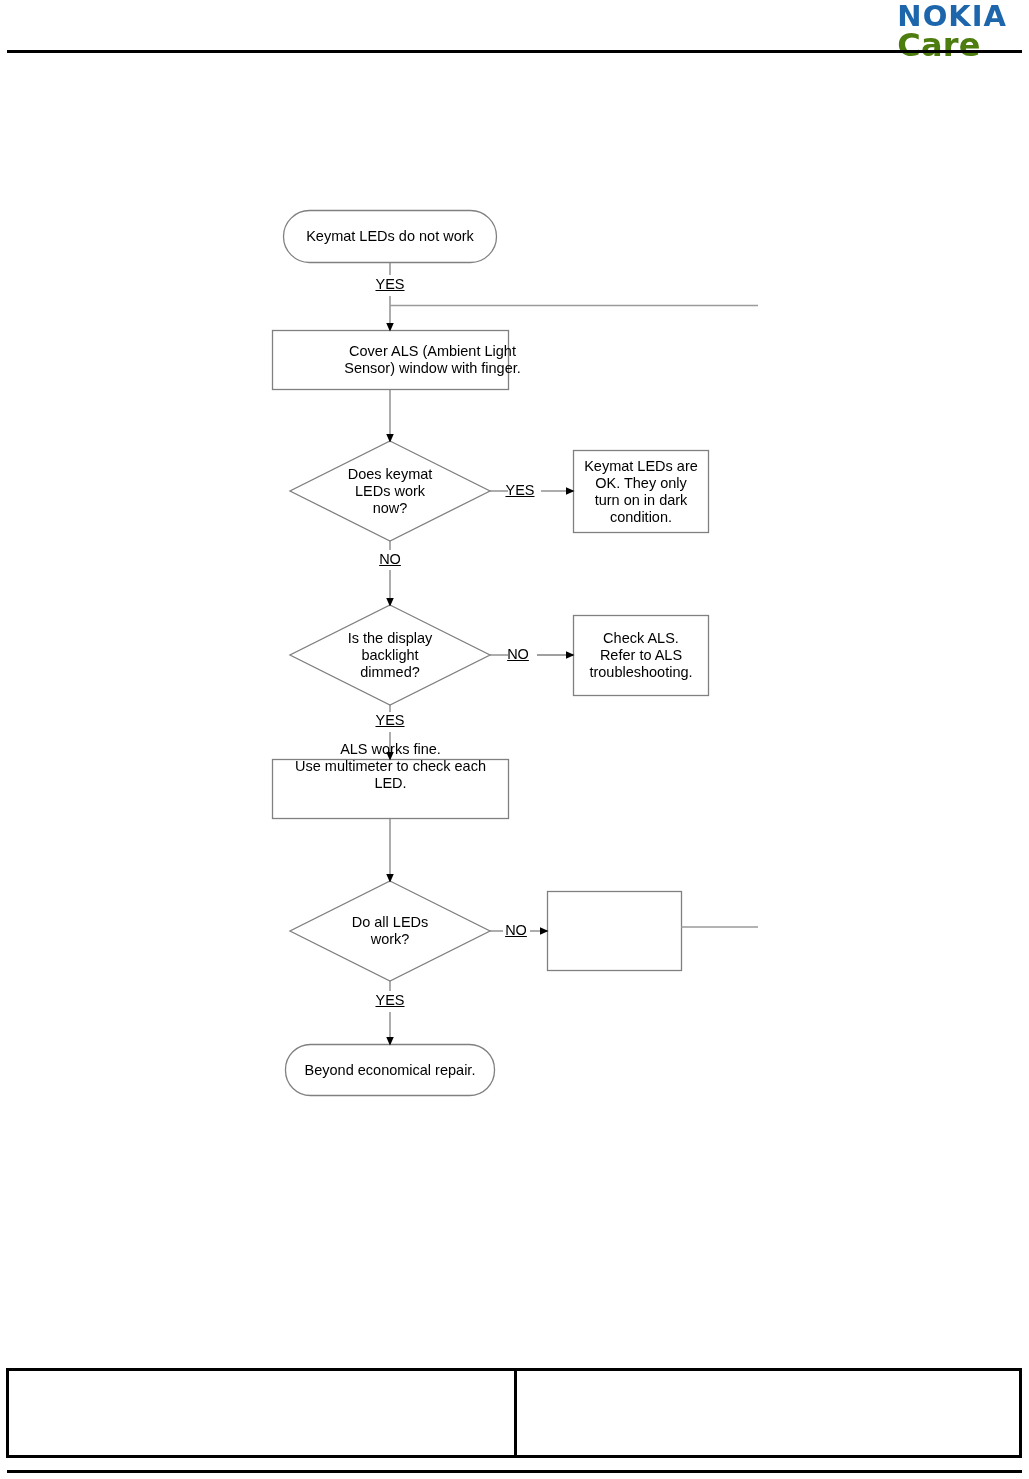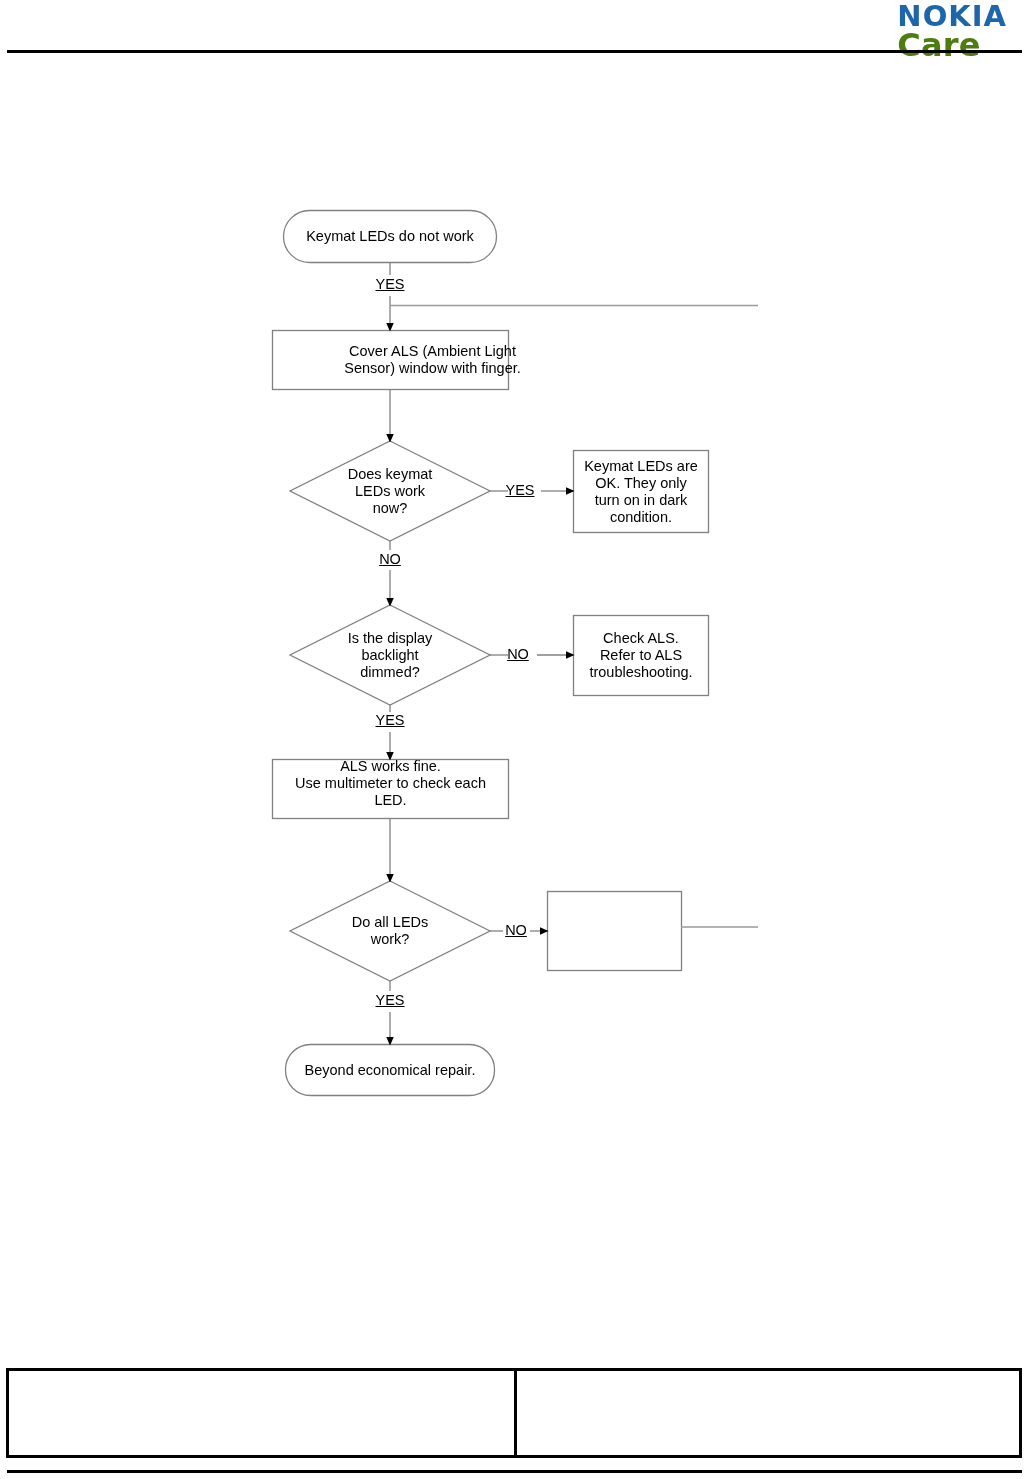--- a/index.html
+++ b/index.html
@@ -216,21 +216,21 @@
 condition.</div>
 
   <div class="node-text" style="left:573px; top:615px; width:136px; height:81px;">Check ALS.
 Refer to ALS
 troubleshooting.</div>
 
   <div class="node-text" style="left:310px; top:625px; width:160px; height:60px;">Is the display
 backlight
 dimmed?</div>
 
-  <div class="node-text" style="left:272px; top:759px; width:237px; height:48px;text-align:center;">ALS works fine.
+  <div class="node-text" style="left:272px; top:742px; width:237px; height:48px;text-align:center;">ALS works fine.
 Use multimeter to check each
 LED.</div>
 
   <div class="node-text" style="left:310px; top:909px; width:160px; height:44px;">Do all LEDs
 work?</div>
 
 
   <div class="node-text" style="left:285px; top:1044px; width:210px; height:52px;">Beyond economical repair.</div>
 
   <div class="edge-label" style="left:355px; top:276px; width:70px;">YES</div>

